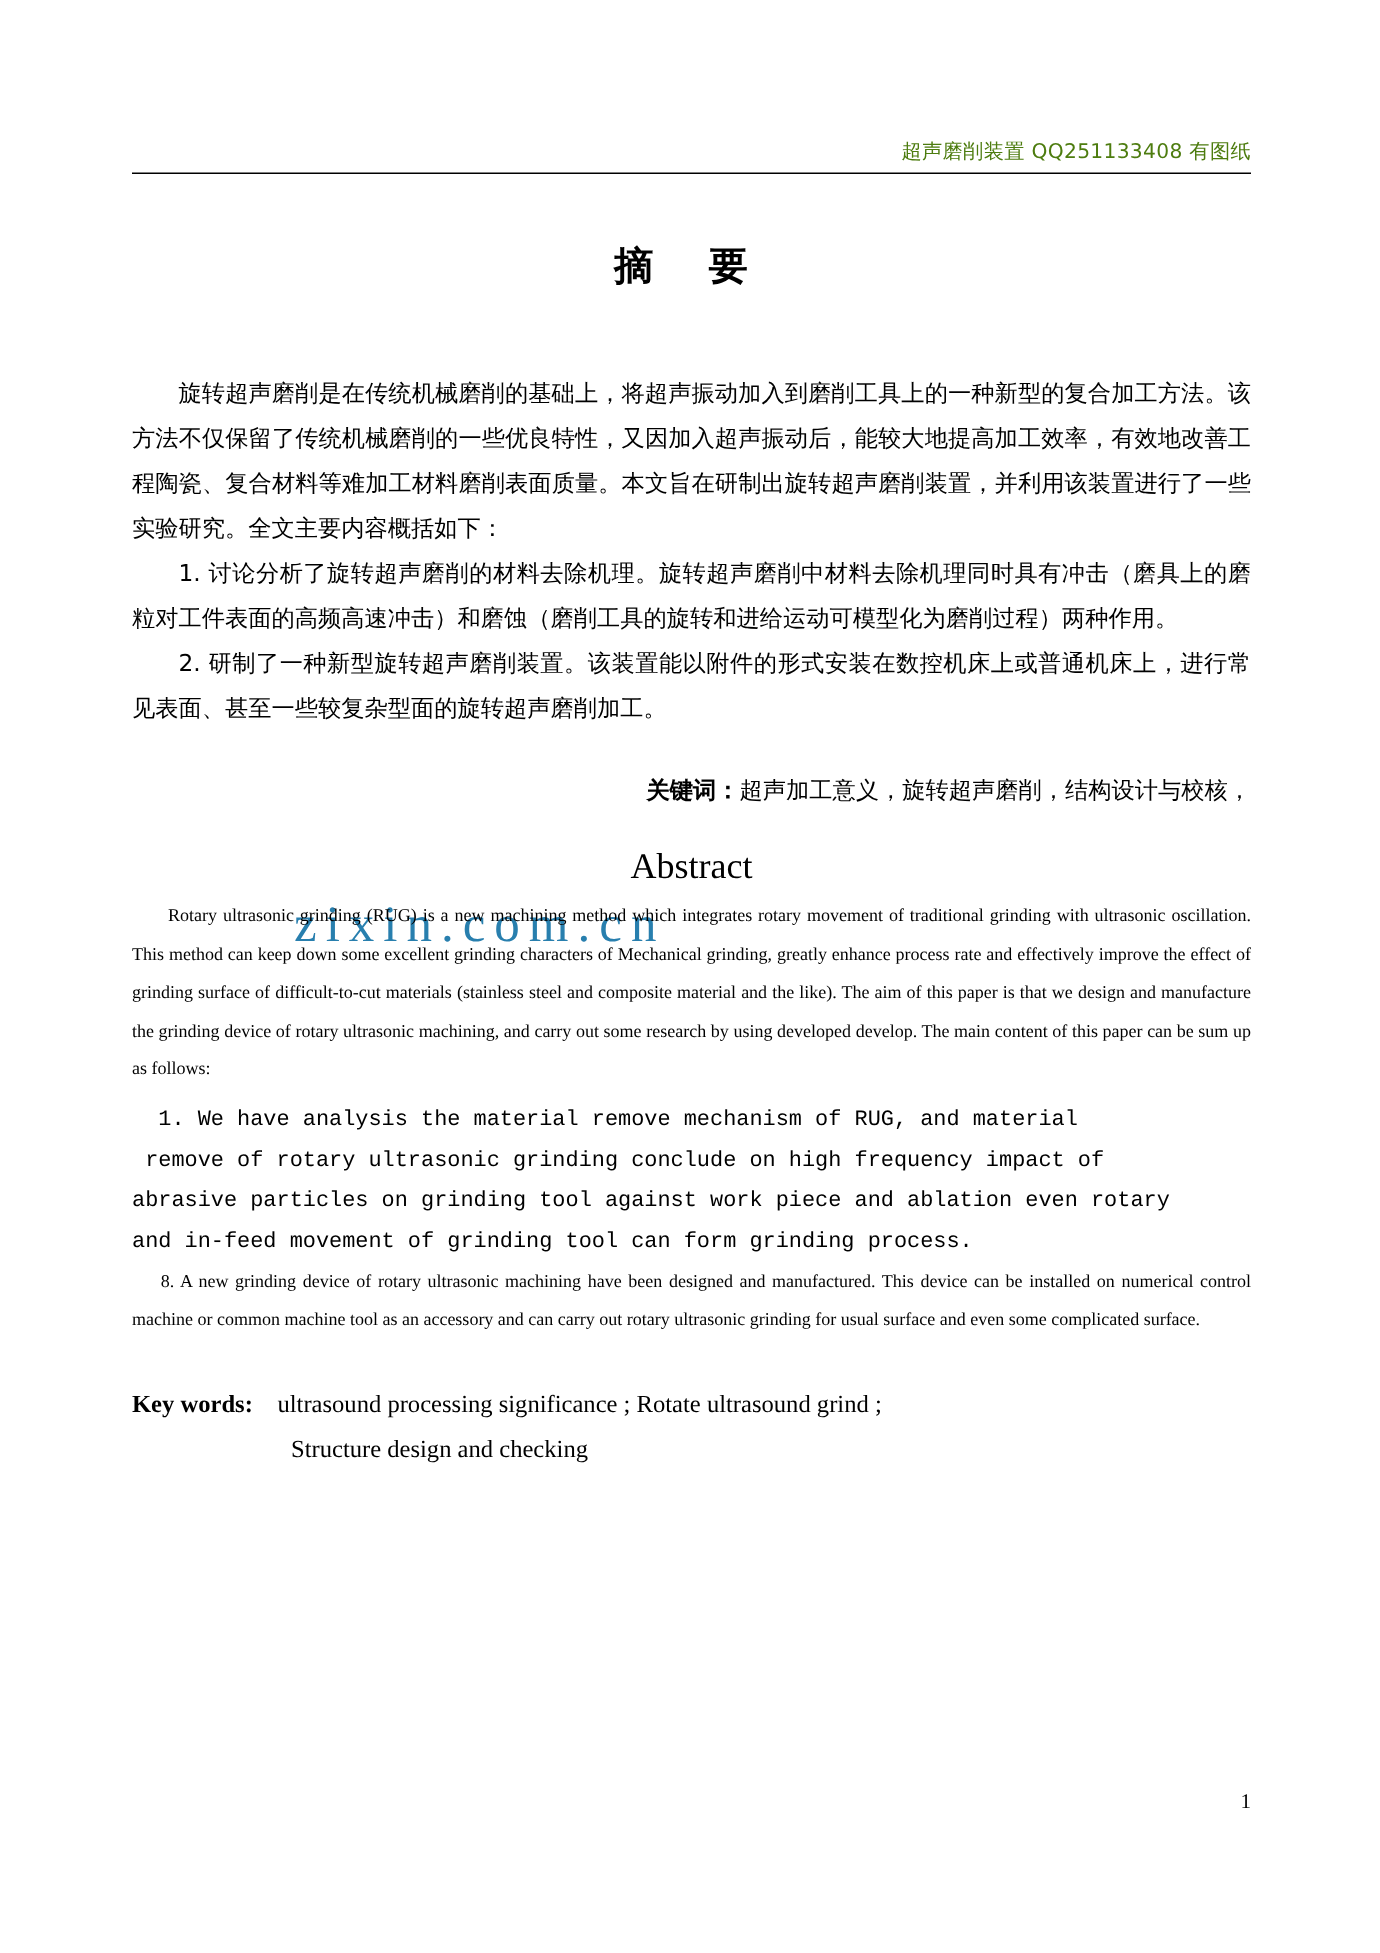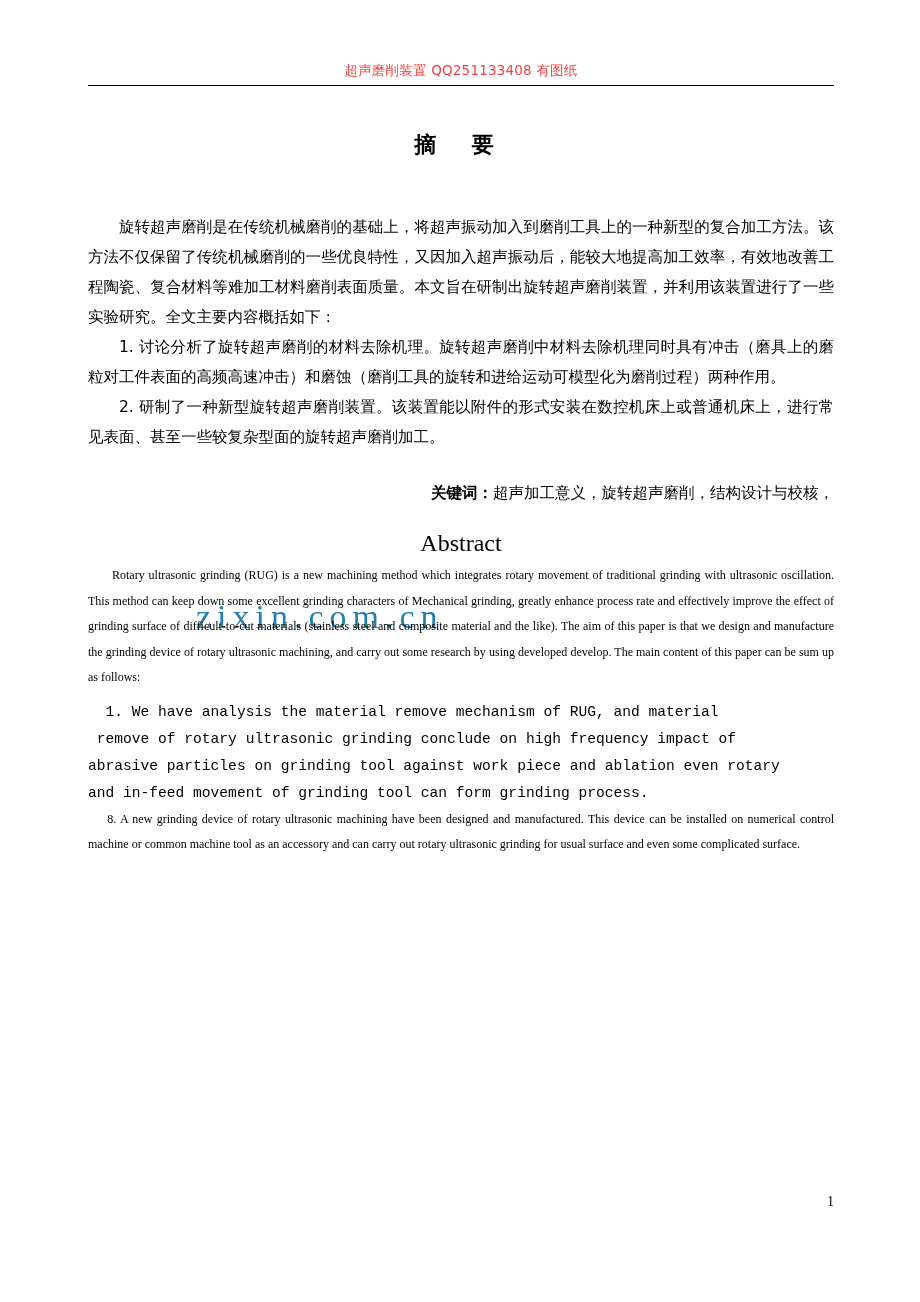--- a/index.html
+++ b/index.html
@@ -23,37 +23,38 @@
     background: #fff;
   }
   .content {
     position: absolute;
     left: 88px;
     top: 62px;
     width: 746px;
   }
   
   .header-text {
-    text-align: center;
+    text-align: right;
     font-family: "DejaVu Sans", sans-serif;
     font-size: 13.5px;
     letter-spacing: 0.2px;
-    color: #ef4444;
+    color: #4d7c0f;
     padding-bottom: 5px;
+    margin-top: 30px;
   }
   .header-rule {
     border-bottom: 1.6px solid #000;
     width: 100%;
     margin-bottom: 0;
   }
   
   .doc-title {
     text-align: center;
     font-family: "DejaVu Sans", sans-serif;
-    font-size: 22px;
+    font-size: 26px;
     font-weight: bold;
     letter-spacing: 14px;
     margin-top: 44px;
     margin-bottom: 0;
   }
   
   .zh-block {
     margin-top: 52px;
     font-family: "DejaVu Sans", sans-serif;
     font-size: 15.5px;
@@ -167,20 +168,24 @@
       <div class="abstract-title">Abstract</div>
       <p class="en-p">Rotary ultrasonic grinding (RUG) is a new machining method which integrates rotary movement of traditional grinding with ultrasonic oscillation. This method can keep down some excellent grinding characters of Mechanical grinding, greatly enhance process rate and effectively improve the effect of grinding surface of difficult-to-cut materials (stainless steel and composite material and the like). The aim of this paper is that we design and manufacture the grinding device of rotary ultrasonic machining, and carry out some research by using developed develop. The main content of this paper can be sum up as follows:</p>
       <div class="spacer-8"></div>
       <p class="mono-p i1">1. We have analysis the material remove mechanism of RUG, and material</p>
       <p class="mono-p i2">remove of rotary ultrasonic grinding conclude on high frequency impact of</p>
       <p class="mono-p">abrasive particles on grinding tool against work piece and ablation even rotary</p>
       <p class="mono-p">and in-feed movement of grinding tool can form grinding process.</p>
       <p class="en-p tight">8. A new grinding device of rotary ultrasonic machining have been designed and manufactured. This device can be installed on numerical control machine or common machine tool as an accessory and can carry out rotary ultrasonic grinding for usual surface and even some complicated surface.</p>
     </div>
 
+    <div class="keywords-en">
+      <span class="kw-en-label">Key words:</span>&nbsp;&nbsp;&nbsp;&nbsp;<span>ultrasound processing significance ; Rotate ultrasound grind ;</span>
+      <span class="kw-en-line2">Structure    design and checking</span>
+    </div>
 
   </div>
 
   <div class="watermark">zixin.com.cn</div>
 
   <div class="page-number">1</div>
 
 </div>
 
 </body></html>

